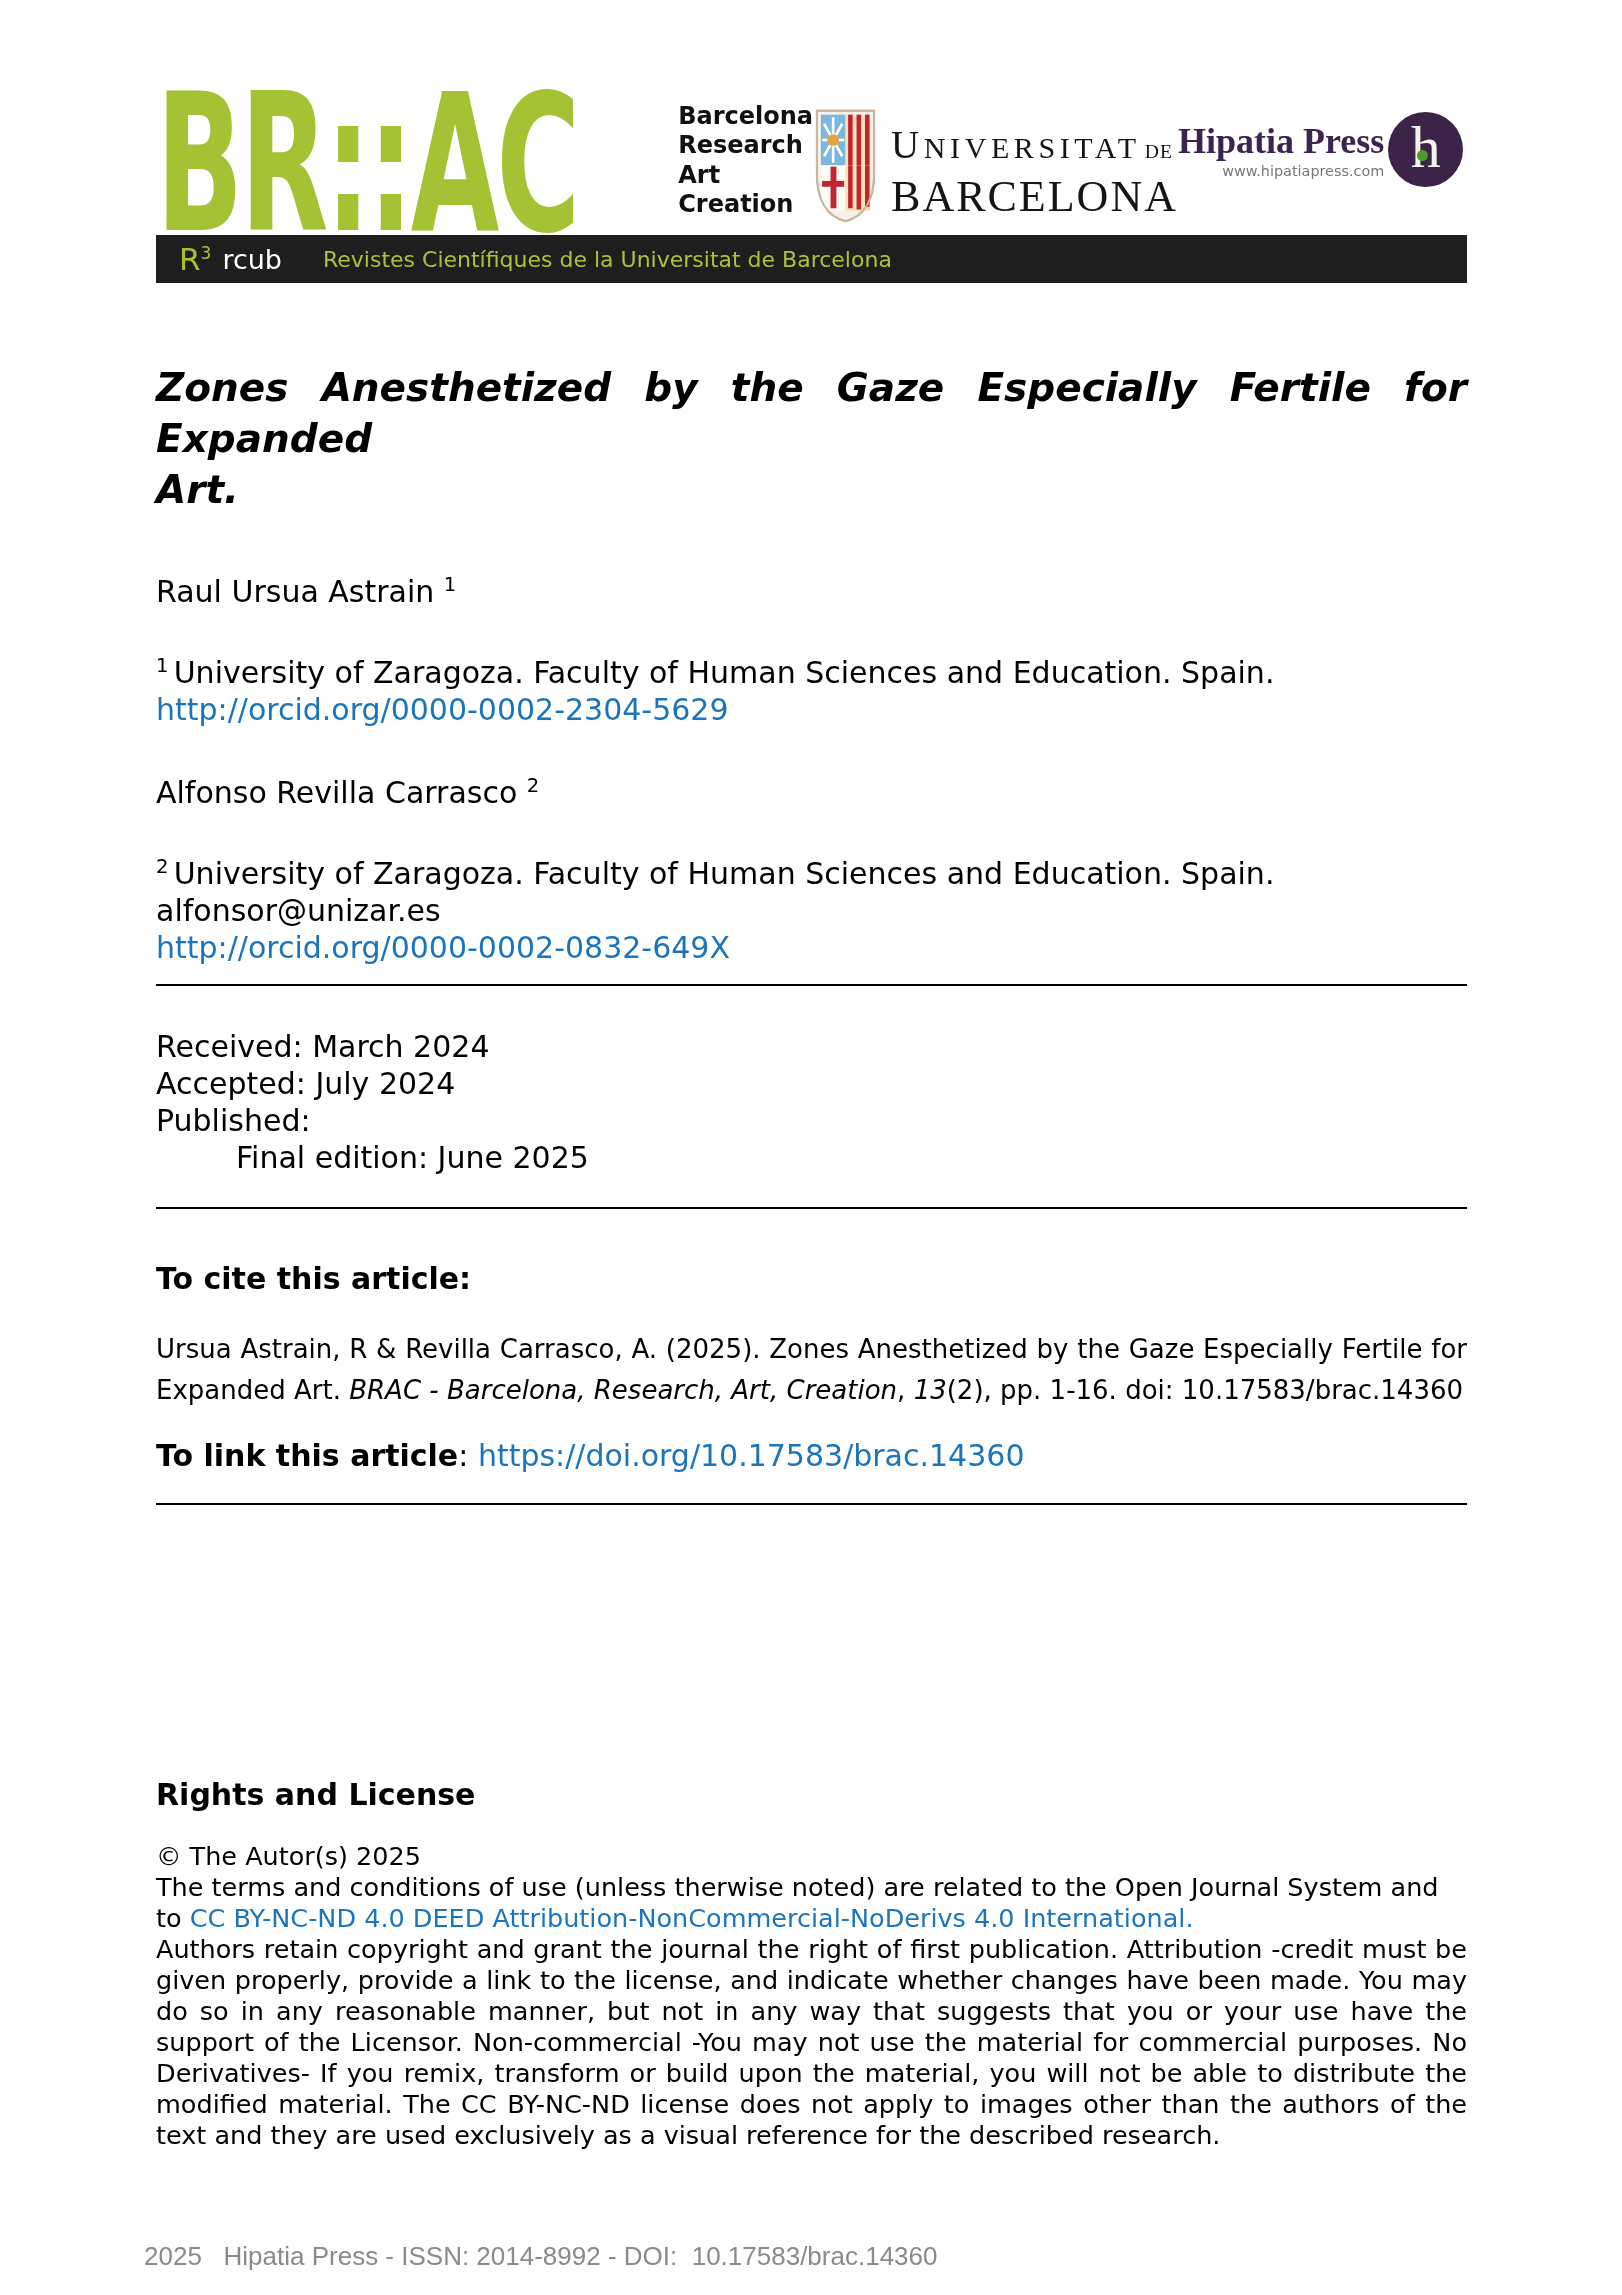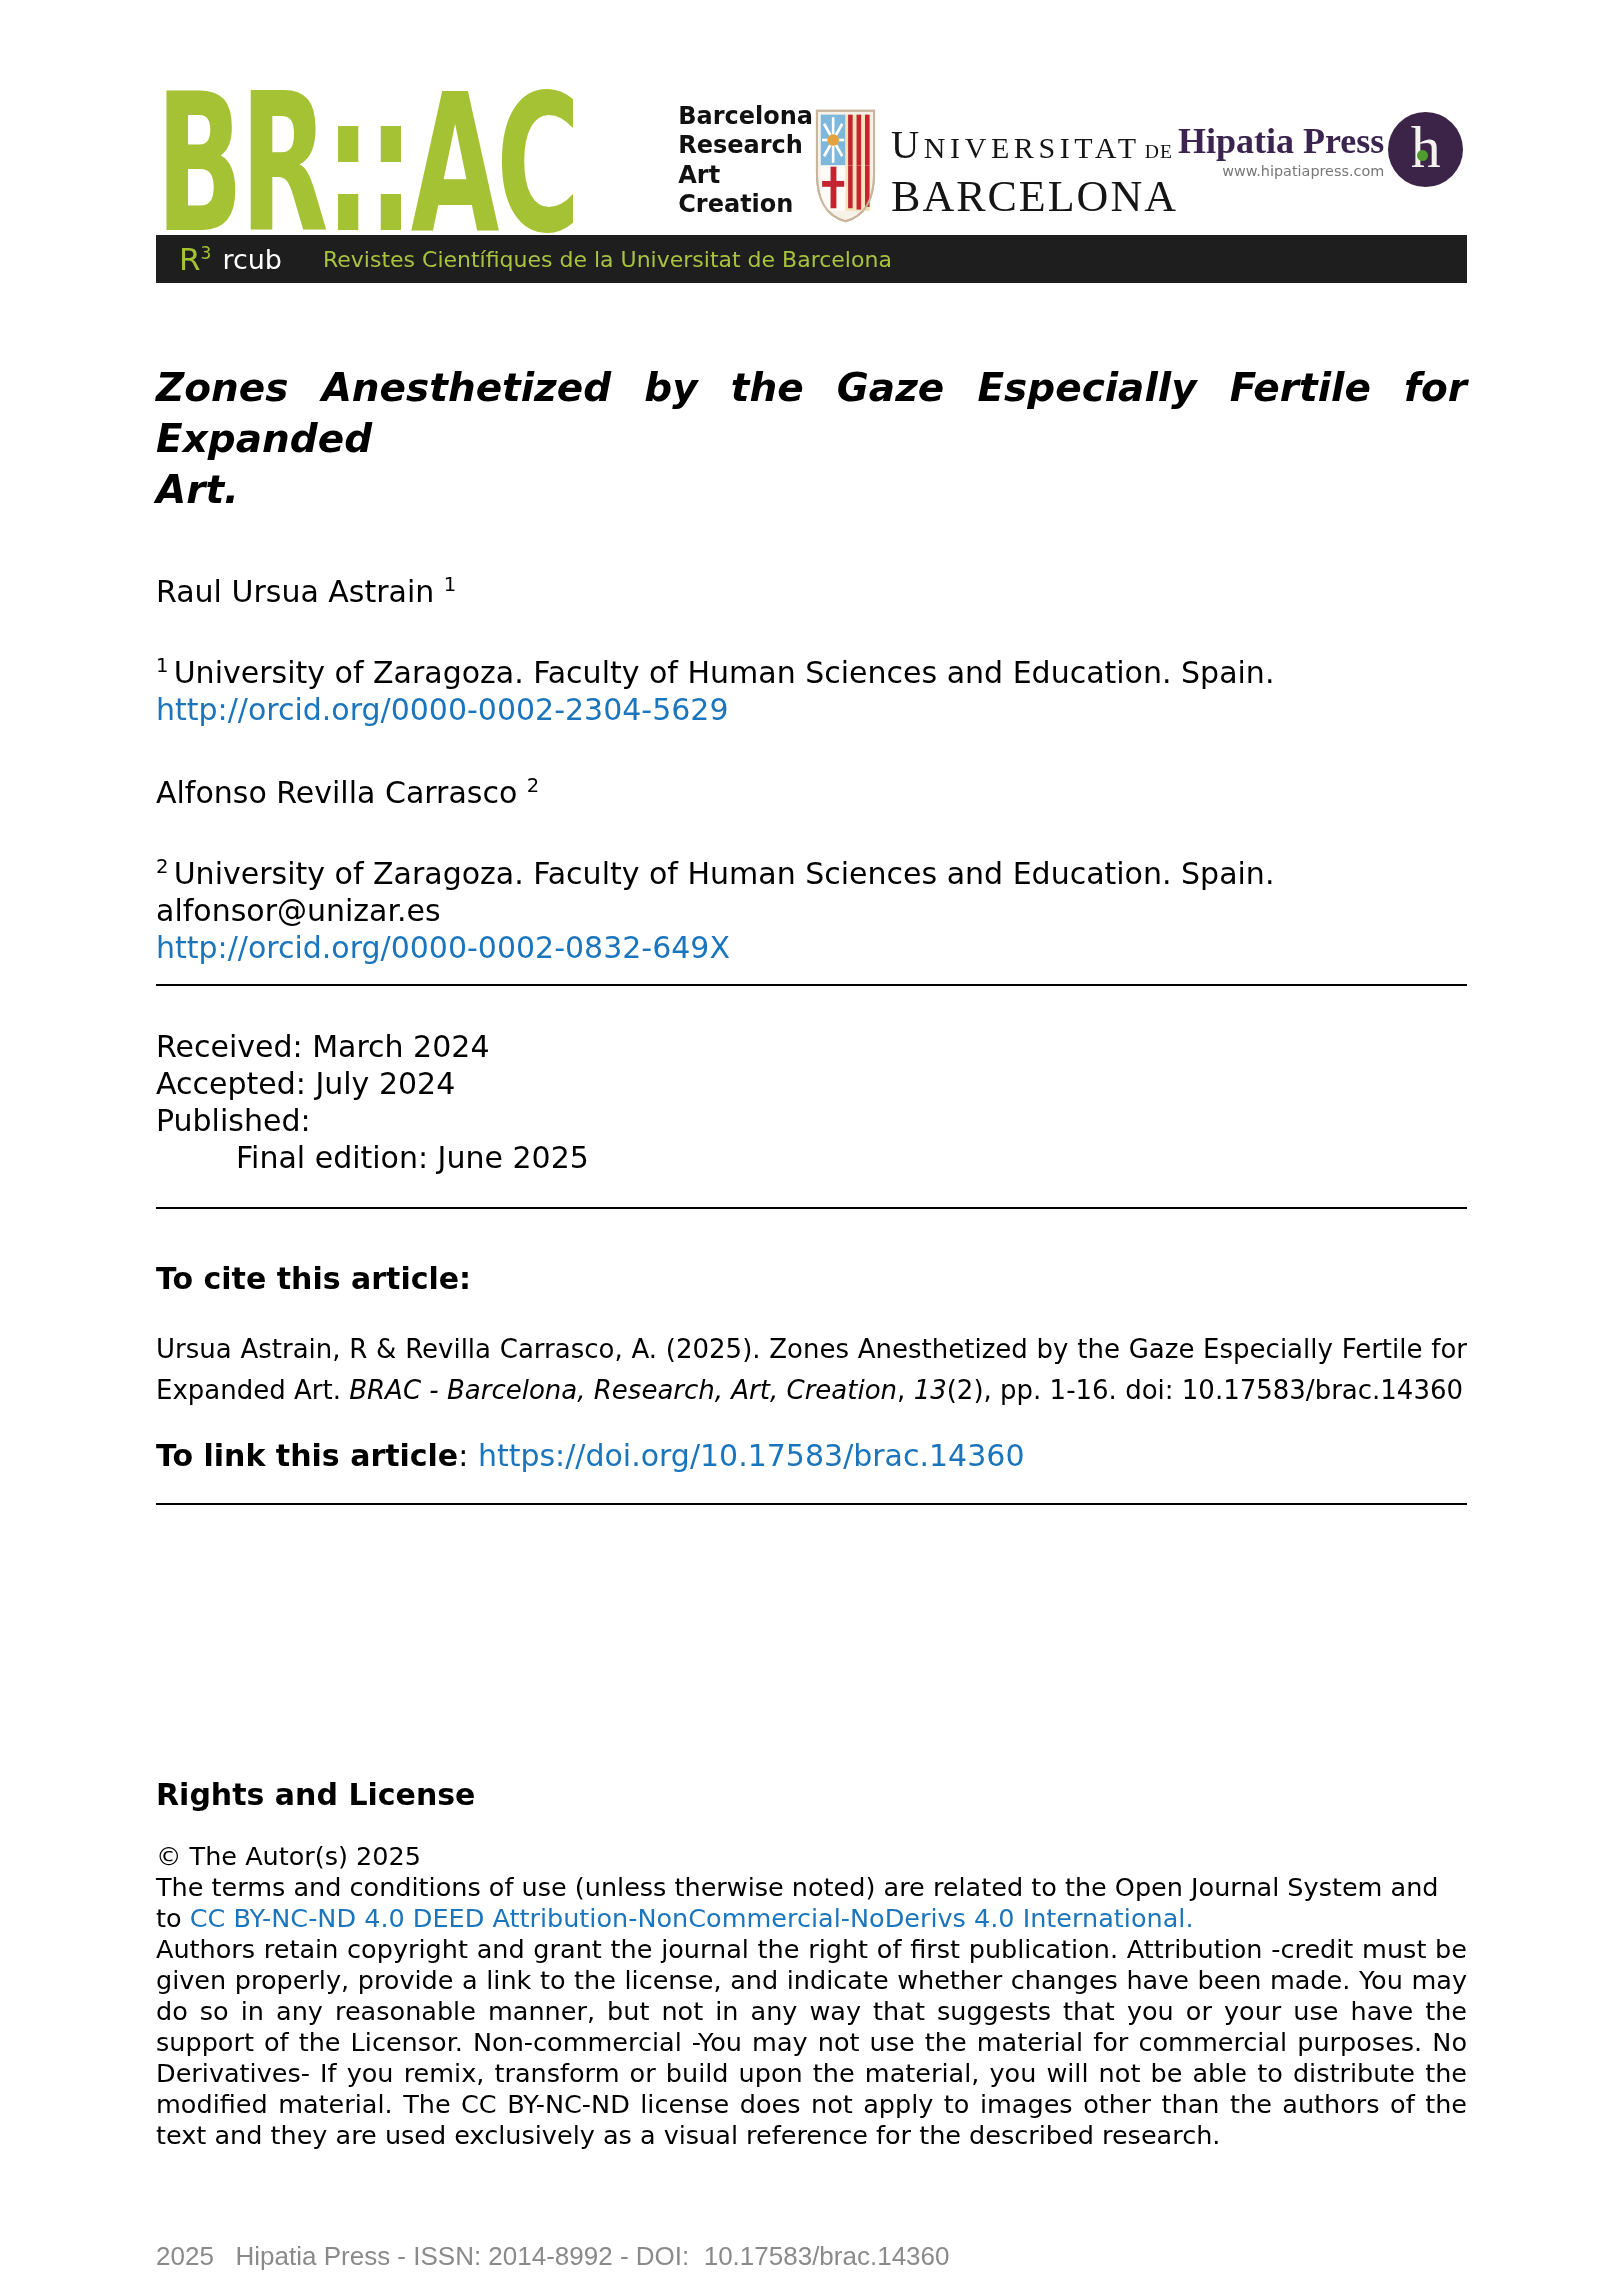--- a/index.html
+++ b/index.html
@@ -116,21 +116,21 @@
   .link-line{margin-top:26px;font-size:30px;line-height:37px;}
   .link-line .label{font-weight:700;}
 
   .rights-heading{margin-top:272px;font-size:30px;font-weight:700;}
   .rights-block{margin-top:29px;font-size:25.5px;line-height:31px;}
   .rights-license{text-align:justify;}
   .seg-italic{font-style:italic;}
   .seg-link{color:#1b75bc;}
 
   .footer{
-    position:absolute;left:156px;top:2241px;
+    position:absolute;left:144px;top:2241px;
     font-size:26px;color:#8a8a8a;white-space:pre;
     font-family:"Liberation Sans","DejaVu Sans",sans-serif;
   }
 </style>
 </head>
 <body>
 
 <div class="page">
   <div class="content">
 

